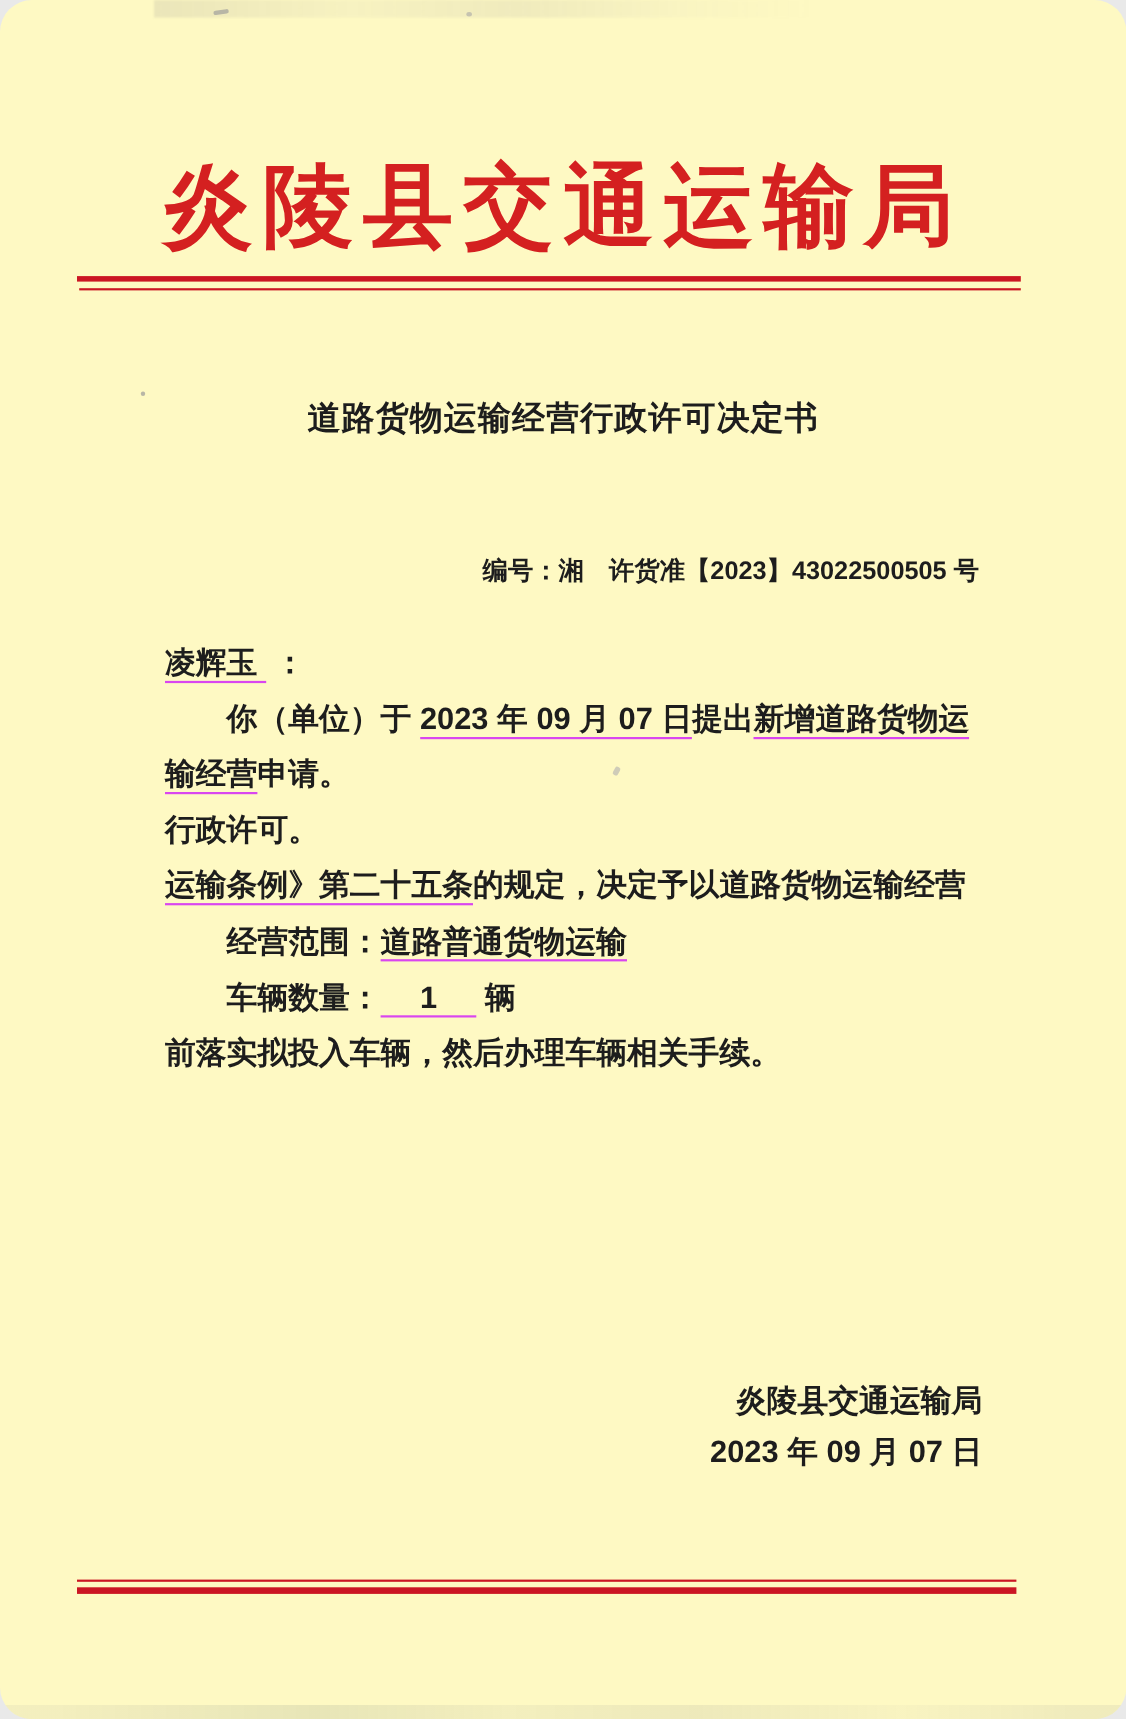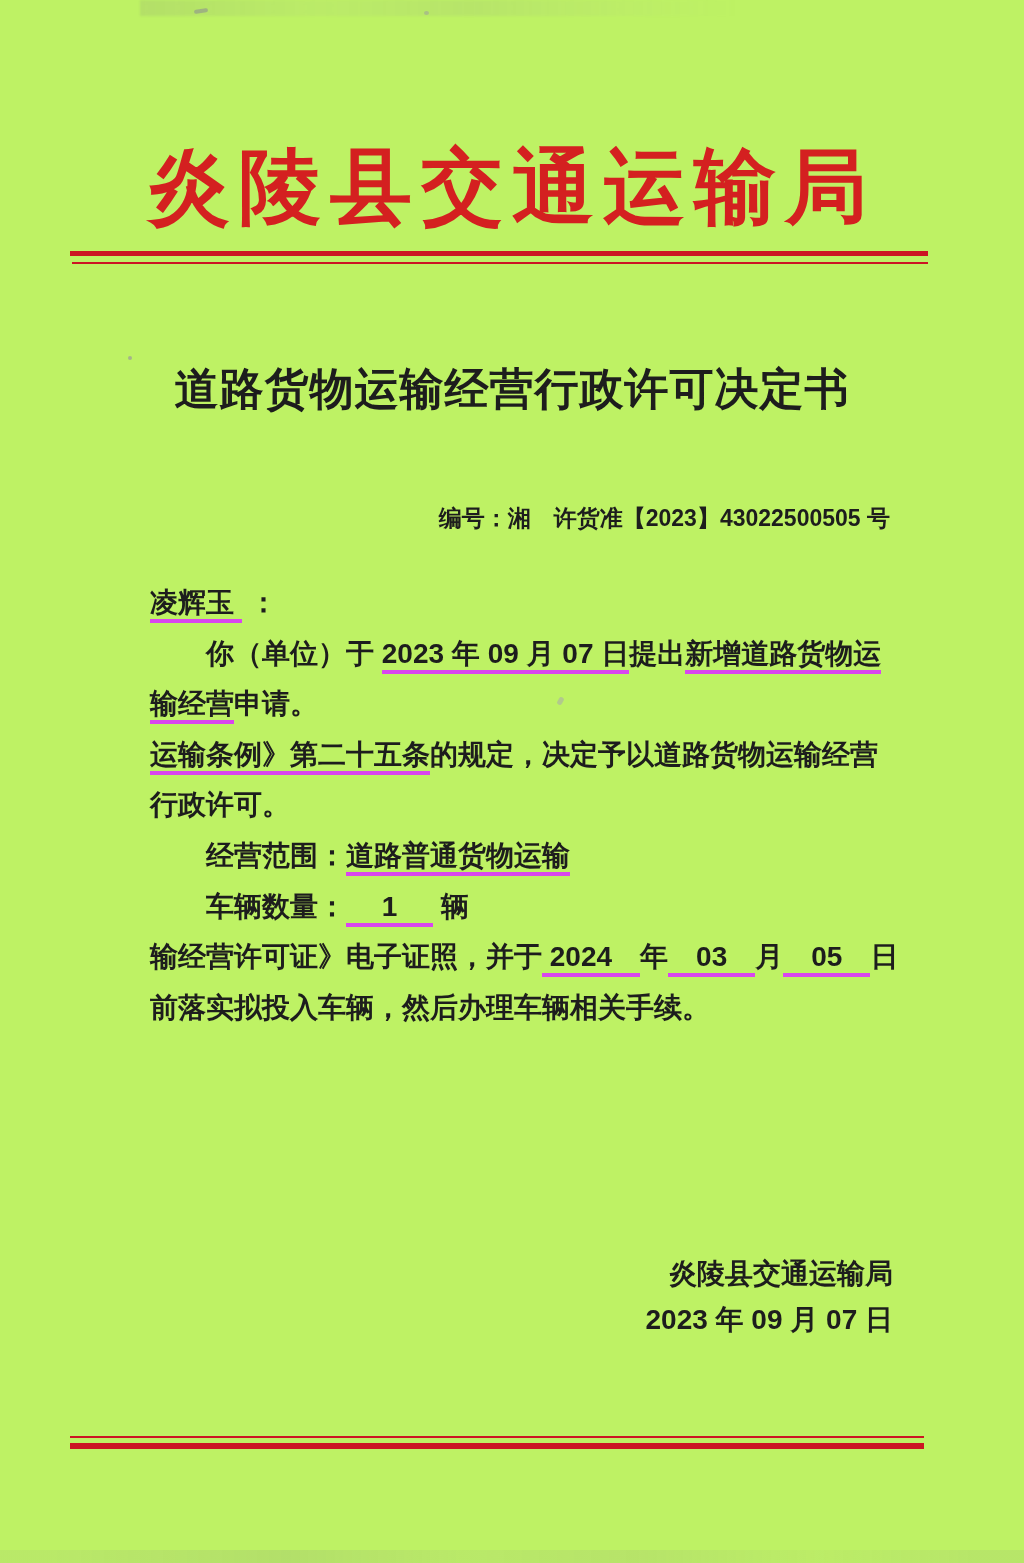--- a/index.html
+++ b/index.html
@@ -1,48 +1,49 @@
 <!DOCTYPE html>
 <html><head>
 <meta charset="utf-8">
 <style>
   html,body{margin:0;padding:0;background:#e9e9e9;}
   .page{
     position:relative;width:1024px;height:1563px;margin:0 auto;
-    background:#bef264;overflow:hidden;
+    background:#fef9c3;overflow:hidden;
     font-family:"Liberation Sans","DejaVu Sans",sans-serif;
     color:#1d1d1d;
+    border-radius:29px;
   }
   
   .agency-header{
     position:absolute;top:133px;left:0;width:100%;
     text-align:center;
     font-family:"Liberation Serif","DejaVu Serif",serif;
     font-weight:700;font-size:82px;letter-spacing:9px;
     color:#d42020;white-space:nowrap;
   }
   .rule{position:absolute;background:#cb1623;}
   .rule-top-thick{top:251px;left:70px;width:858px;height:5px;}
   .rule-top-thin{top:262px;left:72px;width:856px;height:2px;}
   .rule-bottom-thin{top:1436px;left:70px;width:854px;height:2px;}
   .rule-bottom-thick{top:1443px;left:70px;width:854px;height:6px;}
   .doc-title{
     position:absolute;top:360px;left:0;width:100%;
-    text-align:center;font-size:44px;font-weight:700;letter-spacing:1px;
+    text-align:center;font-size:30px;font-weight:700;letter-spacing:1px;
   }
   .doc-number{
     position:absolute;top:503px;right:134px;
     font-size:23px;font-weight:700;white-space:pre;
   }
   .doc-body{
     position:absolute;top:578px;left:150px;width:780px;
     font-size:28px;font-weight:600;
   }
   .bline{height:50.6px;line-height:50.6px;white-space:pre;}
-  .useg{border-bottom:4px solid #d946ef;padding-bottom:1px;}
+  .useg{border-bottom:2px solid #d946ef;padding-bottom:1px;}
   .signature-block{
     position:absolute;top:1251px;right:131px;
     text-align:right;font-size:28px;font-weight:600;
   }
   .sig-line{height:46px;line-height:46px;white-space:pre;}
   
   .artifact{position:absolute;pointer-events:none;}
   .top-noise{top:0;left:140px;width:600px;height:16px;
     background:linear-gradient(90deg,rgba(120,120,130,.14),rgba(160,160,170,.07) 30%,rgba(140,140,150,.12) 55%,rgba(170,170,180,.05) 80%,transparent);
     filter:blur(1px);}
@@ -72,25 +73,24 @@
 
   <div class="doc-number">编号：湘　许货准【2023】43022500505 号</div>
 
   <div class="artifact speck-c"></div>
   <div class="artifact speck-d"></div>
 
   <div class="doc-body">
       <div class="bline"><span class="useg">凌辉玉 </span><span> ：</span></div>
       <div class="bline"><span>　　你（单位）于 </span><span class="useg">2023 年 09 月 07 日</span><span>提出</span><span class="useg">新增道路货物运</span></div>
       <div class="bline"><span class="useg">输经营</span><span>申请。</span></div>
+      <div class="bline"><span>行政许可。</span></div>
       <div class="bline"><span class="useg">运输条例》第二十五条</span><span>的规定，决定予以道路货物运输经营</span></div>
-      <div class="bline"><span>行政许可。</span></div>
       <div class="bline"><span>　　经营范围：</span><span class="useg">道路普通货物运输</span></div>
       <div class="bline"><span>　　车辆数量：</span><span class="useg">　 1 　</span><span> 辆</span></div>
-      <div class="bline"><span>输经营许可证》电子证照，并于</span><span class="useg"> 2024　</span><span>年</span><span class="useg">　03　</span><span>月</span><span class="useg">　05　</span><span>日</span></div>
       <div class="bline"><span>前落实拟投入车辆，然后办理车辆相关手续。</span></div>
     </div>
 
   <div class="signature-block">
     <div class="sig-line">炎陵县交通运输局</div>
     <div class="sig-line">2023 年 09 月 07 日</div>
   </div>
 
   <div class="rule rule-bottom-thin"></div>
   <div class="rule rule-bottom-thick"></div>

